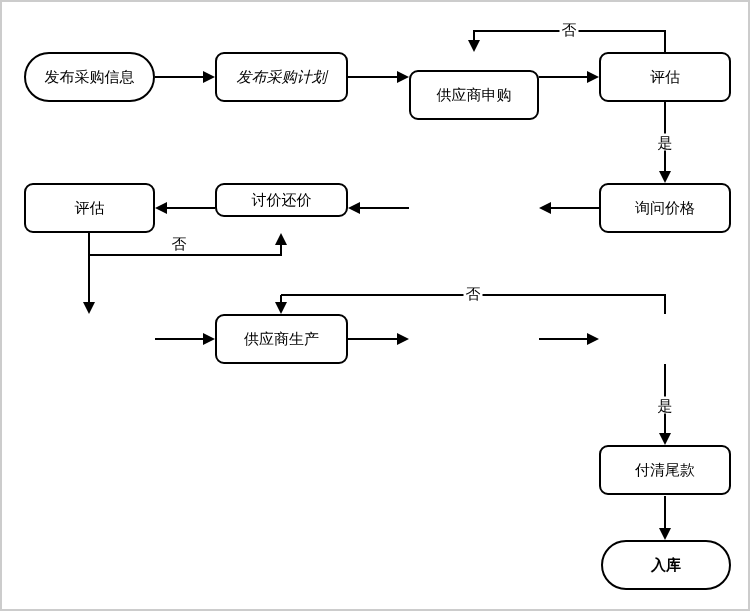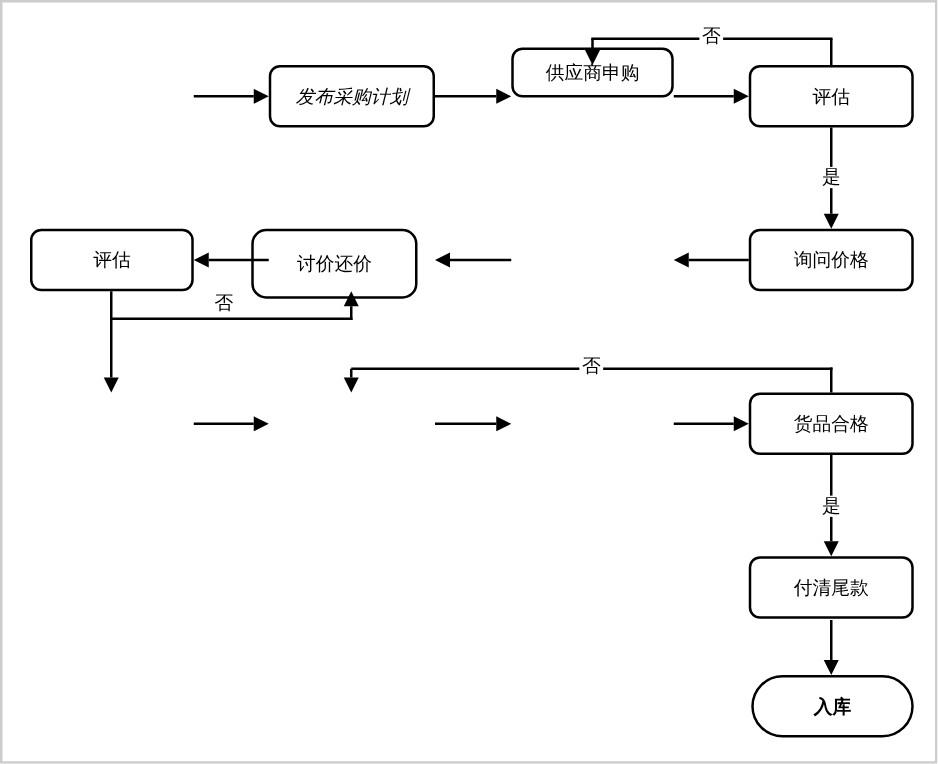--- a/index.html
+++ b/index.html
@@ -38,29 +38,30 @@
     font-size:15px;color:#000;
     padding:0 2px;line-height:17px;
     white-space:nowrap;
   }
 </style>
 </head>
 <body>
 
 <div id="canvas">
 
+  <div class="node stadium" style="left:22px;top:50px;width:131px;height:50px;">发布采购信息</div>
   <div class="node" style="left:213px;top:50px;width:133px;height:50px;font-style:italic;">发布采购计划</div>
-  <div class="node" style="left:407px;top:36px;width:130px;height:40px;">供应商申购</div>
+  <div class="node" style="left:407px;top:68px;width:130px;height:50px;">供应商申购</div>
   <div class="node" style="left:597px;top:50px;width:132px;height:50px;">评估</div>
 
   <div class="node" style="left:597px;top:181px;width:132px;height:50px;">询问价格</div>
-  <div class="node" style="left:199px;top:181px;width:133px;height:56px;border-radius:12px;">讨价还价</div>
+  <div class="node" style="left:213px;top:181px;width:133px;height:34px;">讨价还价</div>
   <div class="node" style="left:22px;top:181px;width:131px;height:50px;">评估</div>
 
-  <div class="node" style="left:597px;top:312px;width:132px;height:50px;">货品合格</div>
+  <div class="node" style="left:213px;top:312px;width:133px;height:50px;">供应商生产</div>
 
   <div class="node" style="left:597px;top:443px;width:132px;height:50px;">付清尾款</div>
   <div class="node stadium" style="left:599px;top:538px;width:130px;height:50px;font-weight:bold;">入库</div>
 
   <div class="hline" style="left:153px;top:74px;width:48px;"></div>
   <div class="arrow arrow-r" style="left:201px;top:69px;"></div>
   <div class="hline" style="left:346px;top:74px;width:49px;"></div>
   <div class="arrow arrow-r" style="left:395px;top:69px;"></div>
   <div class="hline" style="left:537px;top:74px;width:48px;"></div>
   <div class="arrow arrow-r" style="left:585px;top:69px;"></div>

